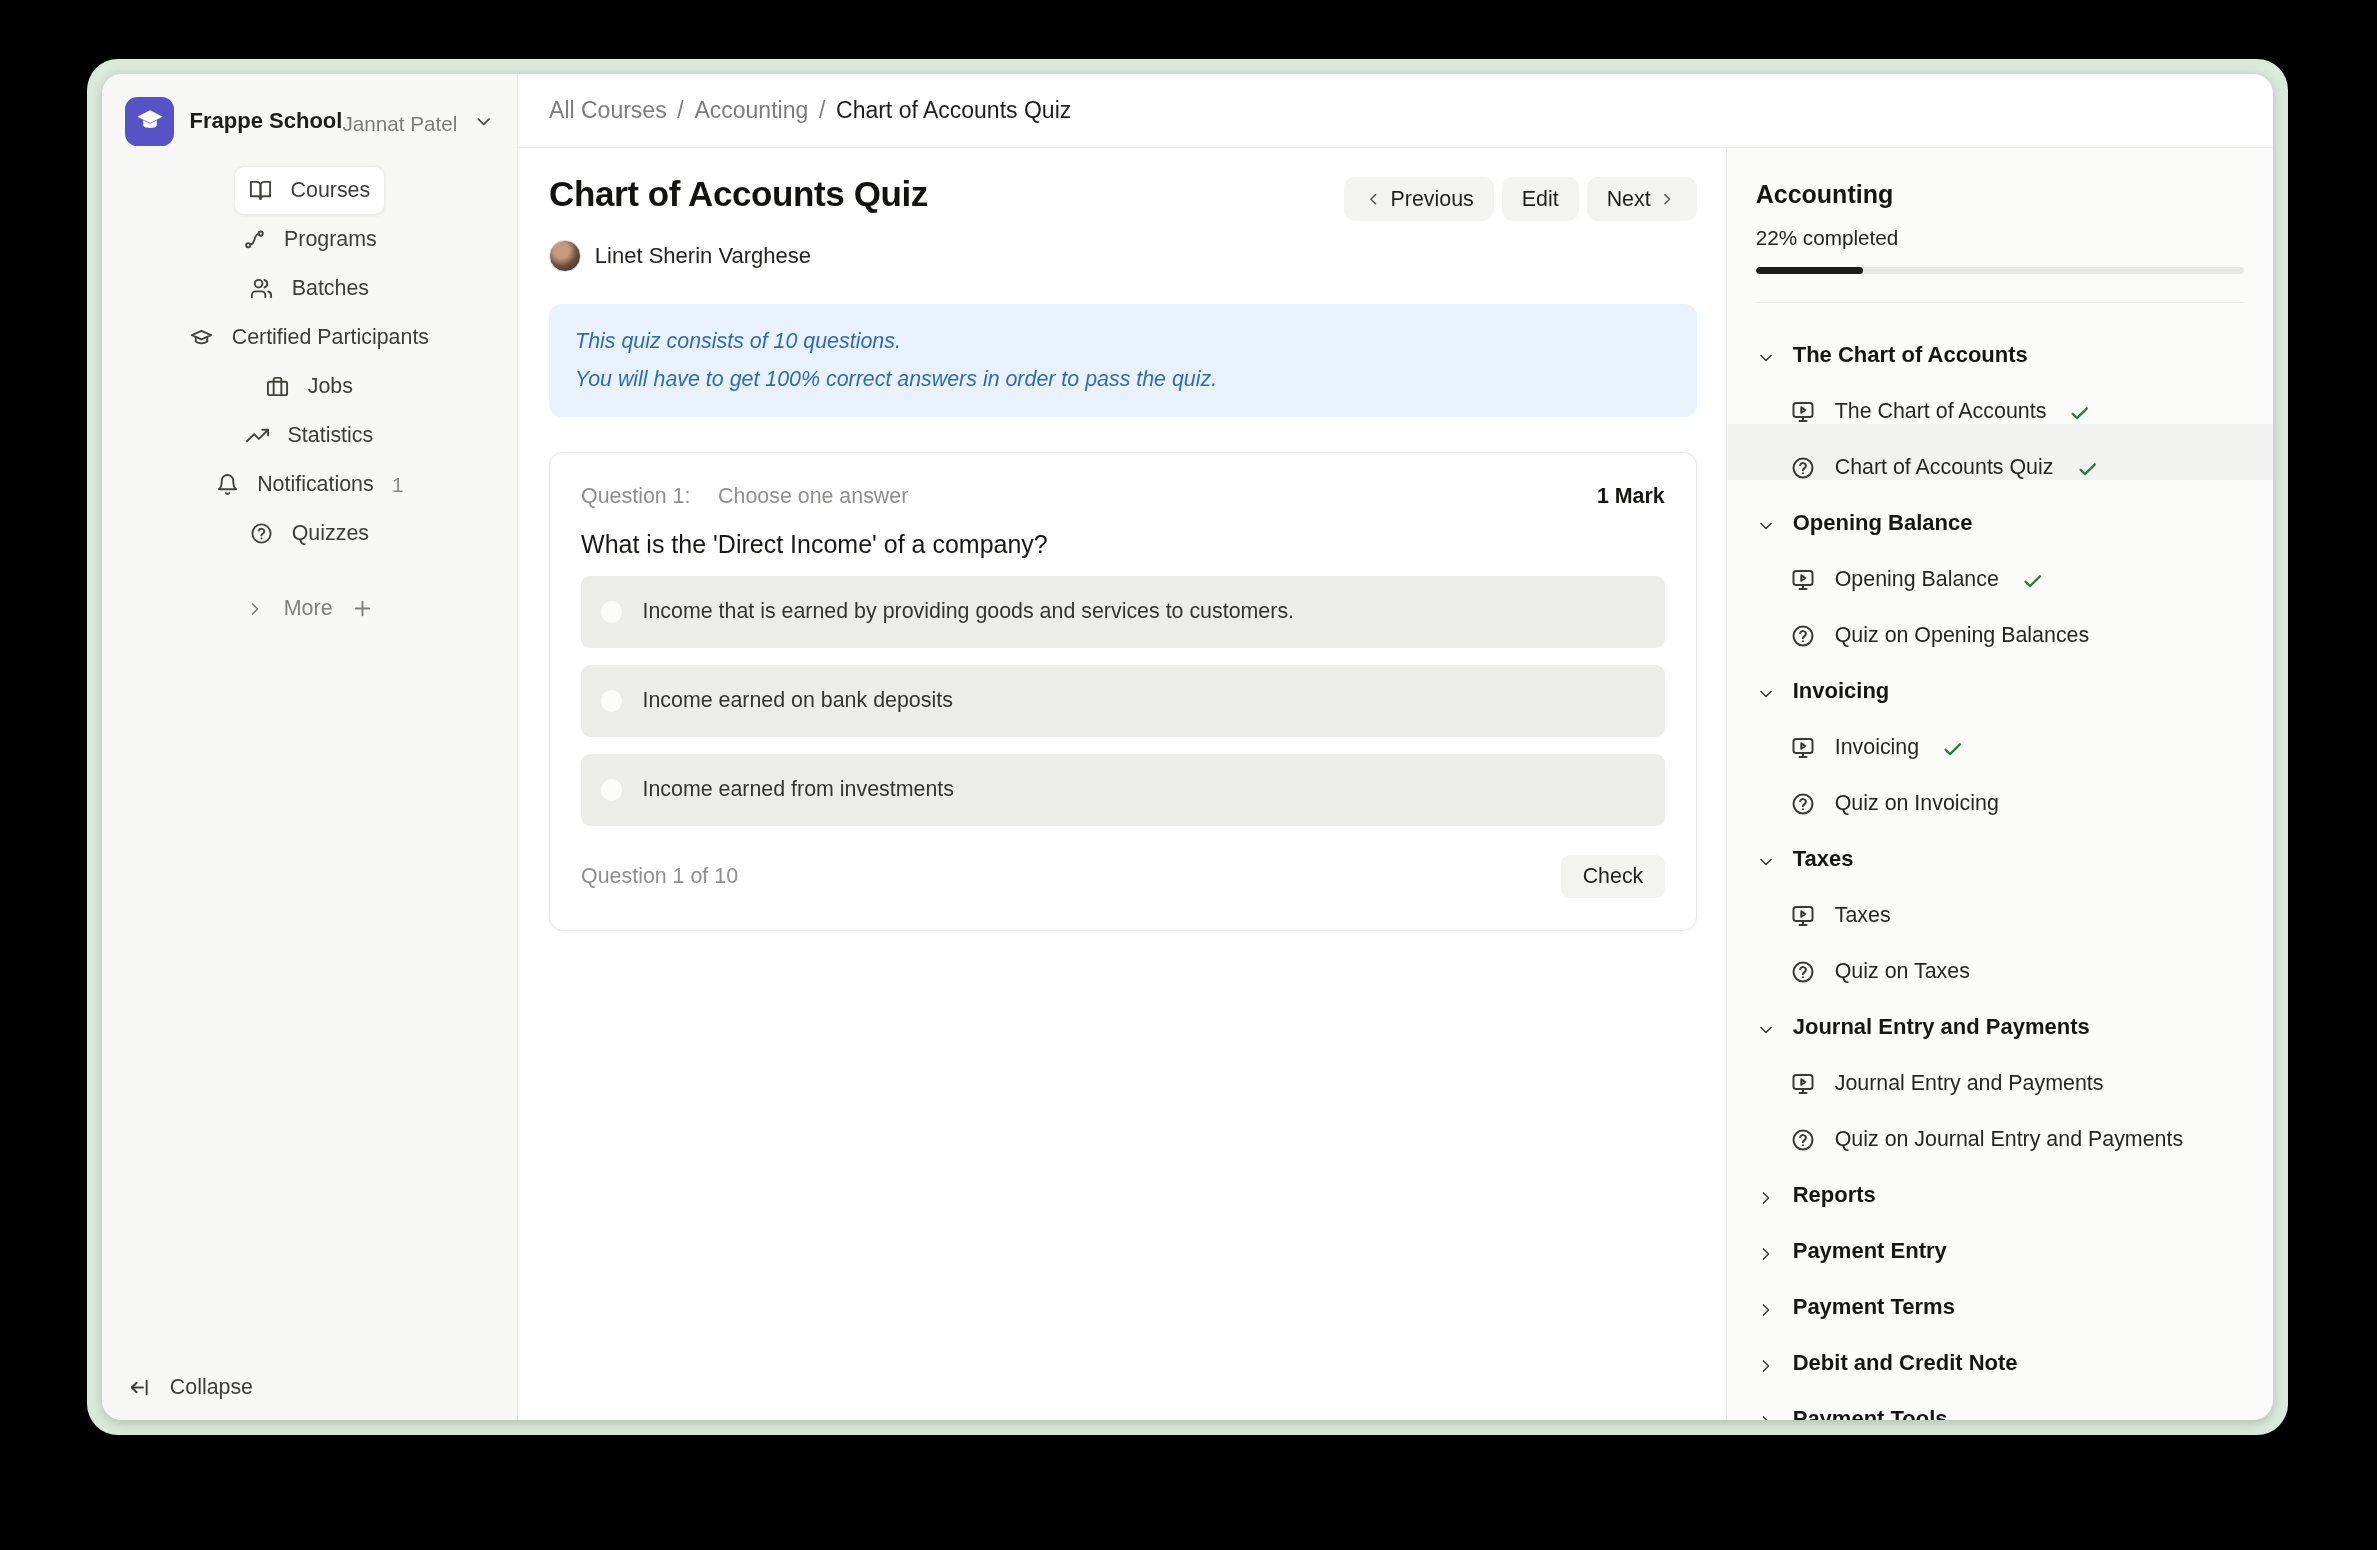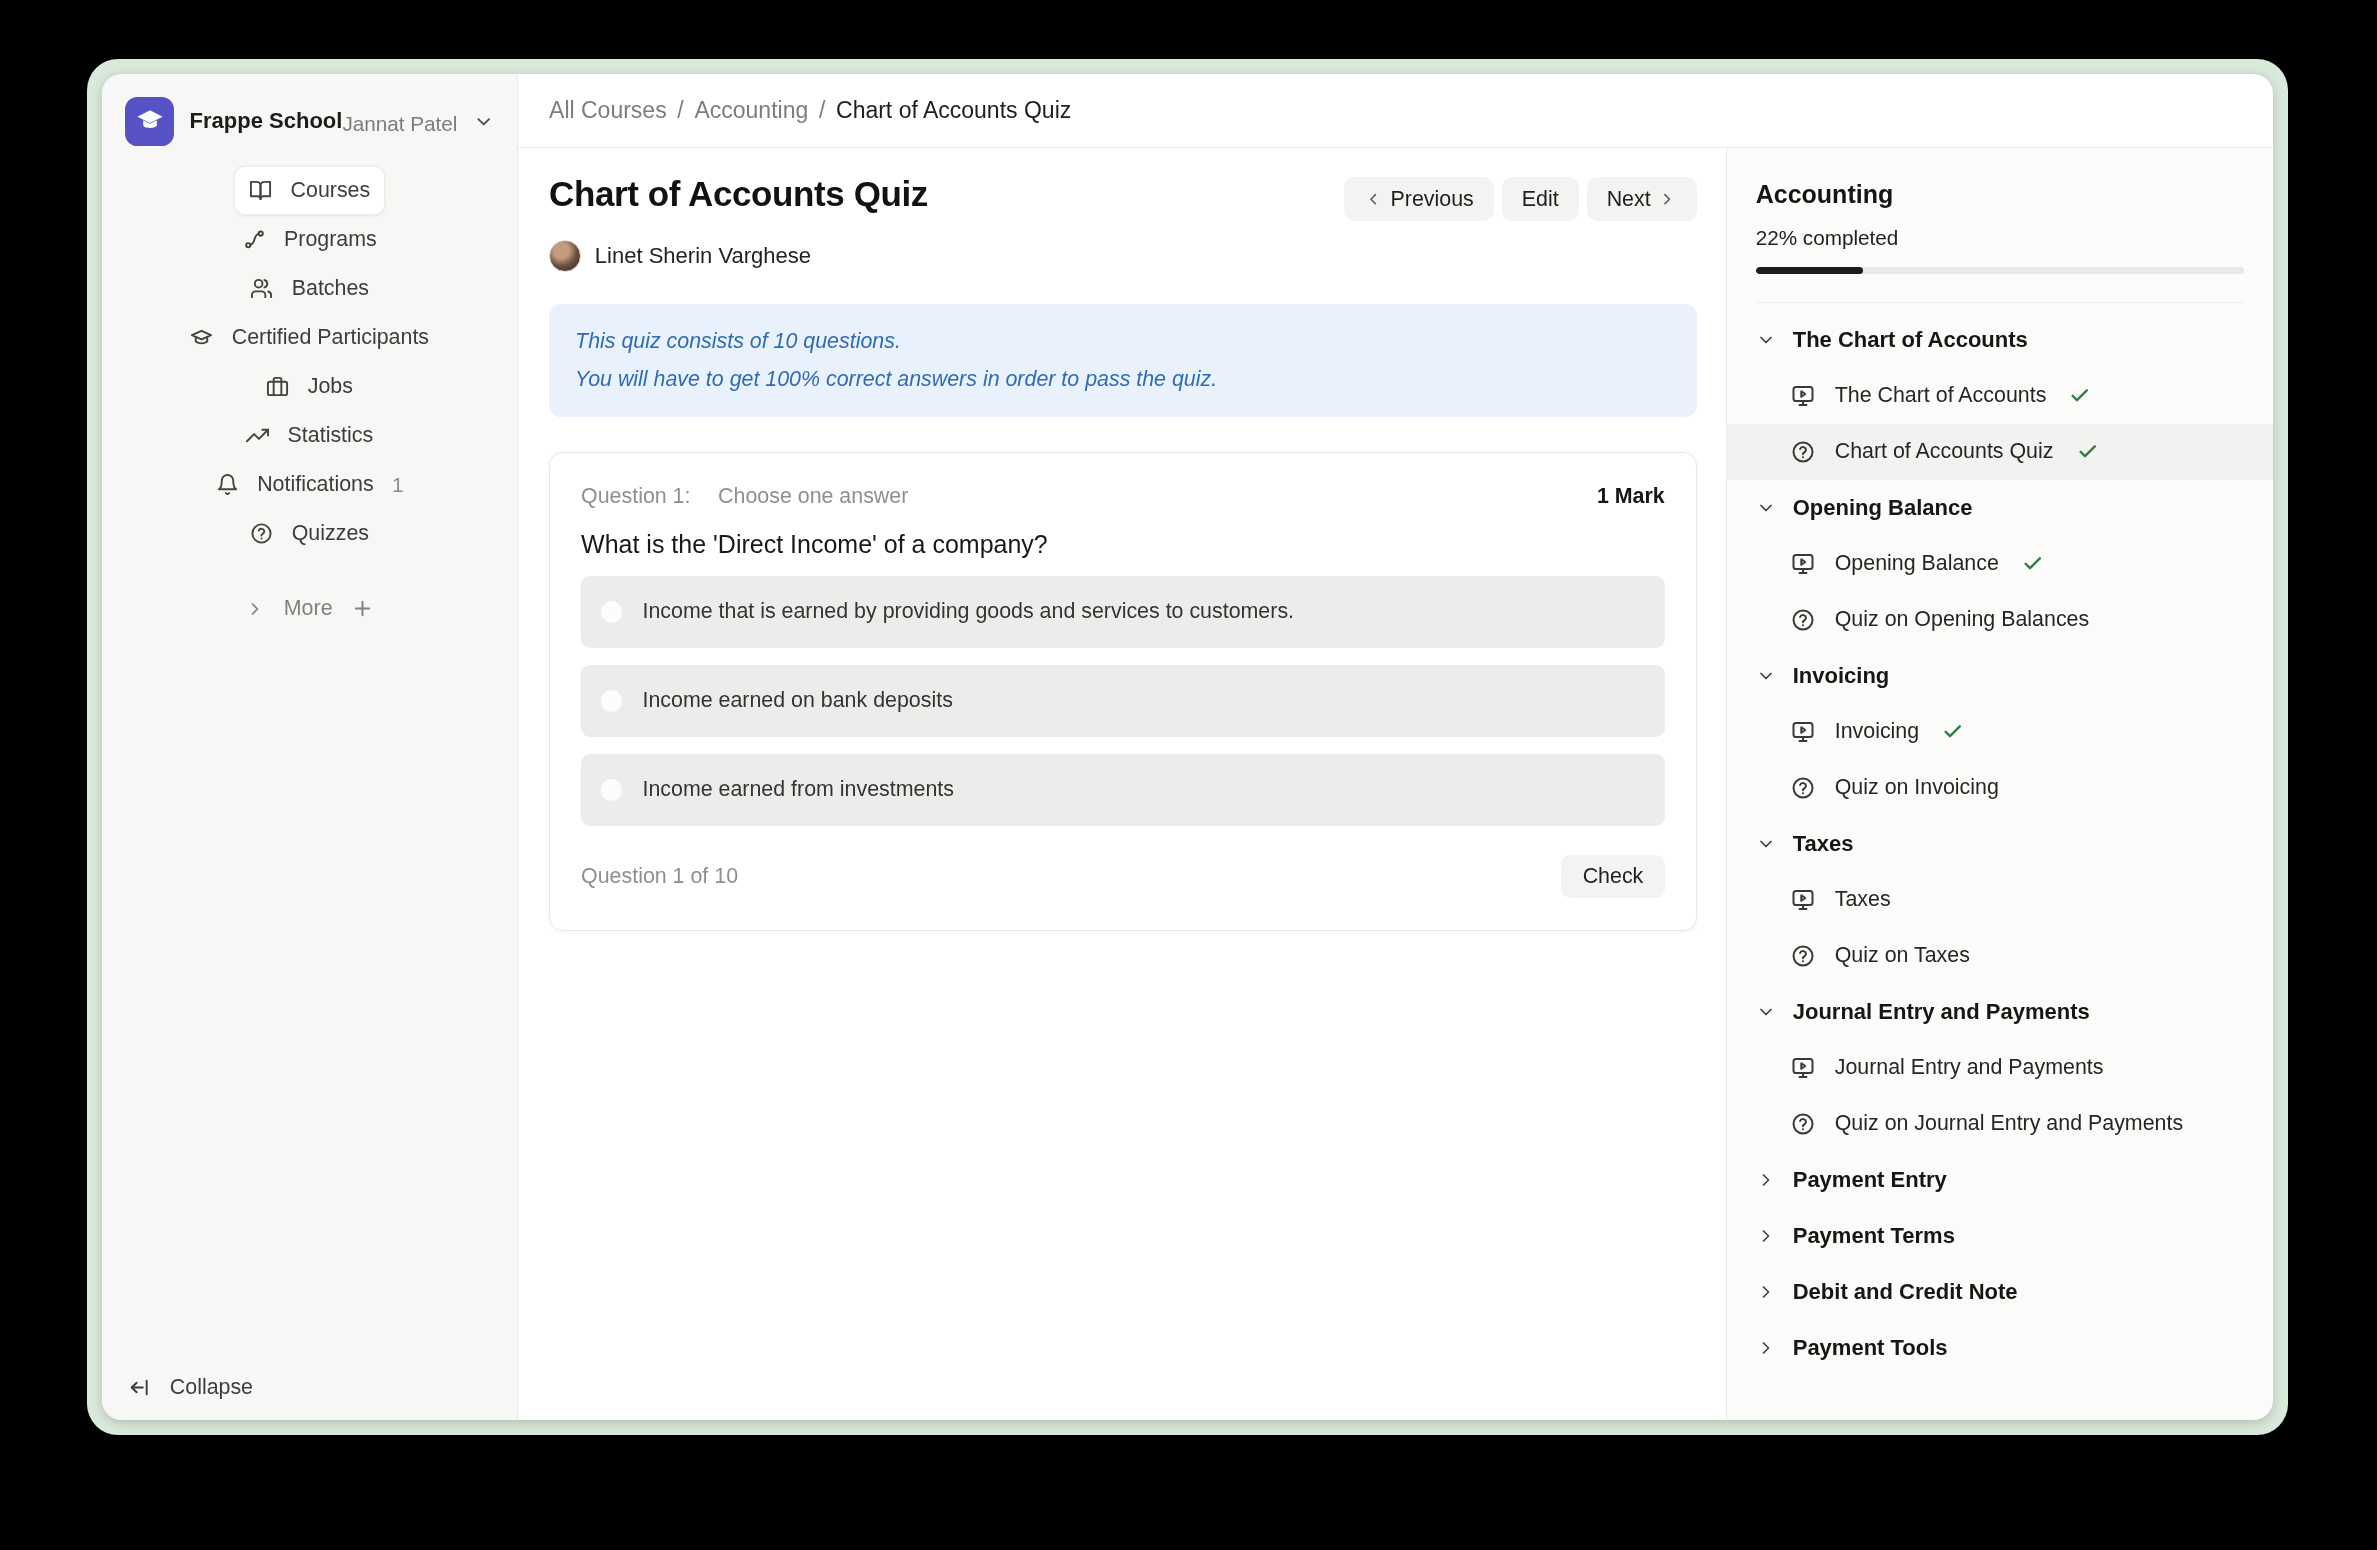--- a/index.html
+++ b/index.html
@@ -92,21 +92,21 @@
   
   .outline { flex:0 0 547px; border-left:0.8px solid #ececea; background:#fbfbf9;
              display:flex; flex-direction:column; min-height:0; }
   .outline-head { padding:32px 29px 0; }
   .outline-title { font-size:25px; font-weight:700; color:#141412; }
   .outline-sub { font-size:20.7px; color:#222220; margin-top:17px; }
   .progress-track { margin-top:17px; height:6.9px; border-radius:3.8px; background:#e8e8e6; overflow:hidden; }
   .progress-fill { height:100%; border-radius:3.8px; background:#1c1c1c; }
   .outline-divider { margin-top:27.6px; border-bottom:0.8px solid #ececea; }
   .outline-list { flex:1; overflow:hidden; padding-top:9.2px; }
-  .o-row { height:56px; display:flex; align-items:center; padding:0 29px; }
+  .o-row { height:56px; display:flex; align-items:flex-end; padding:0 29px; }
   .o-section { gap:17px; font-size:22px; font-weight:700; color:#161614; cursor:pointer; }
   .o-section .ic { width:20px; height:20px; color:#3f3f3d; }
   .o-item { padding-left:64px; gap:20px; font-size:21.4px; color:#262624; cursor:pointer; }
   .o-item .tic { color:#3a3a38; width:24px; height:24px; }
   .o-item .check { width:21.4px; height:21.4px; color:#2e7d44; stroke-width:2.6; margin-left:3.1px; }
   .o-item.active { background:#f2f2f0; }
   .lbl { white-space:nowrap; overflow:hidden; text-overflow:ellipsis; }
 </style>
 </head>
 <body>
@@ -463,20 +463,26 @@
               <svg class="ic tic" viewBox="0 0 31 31" width="24" height="24">
                   <use href="#i-help"></use>
                 </svg>
               <span class="lbl">Quiz on Journal Entry and Payments</span>
             </div>
 
             <div class="o-row o-section">
               <svg class="ic" viewBox="0 0 26 26" width="20" height="20">
                   <use href="#i-chev-right"></use>
                 </svg>
+              <span class="lbl">Reports</span>
+            </div>
+            <div class="o-row o-section">
+              <svg class="ic" viewBox="0 0 26 26" width="20" height="20">
+                  <use href="#i-chev-right"></use>
+                </svg>
               <span class="lbl">Payment Entry</span>
             </div>
             <div class="o-row o-section">
               <svg class="ic" viewBox="0 0 26 26" width="20" height="20">
                   <use href="#i-chev-right"></use>
                 </svg>
               <span class="lbl">Payment Terms</span>
             </div>
             <div class="o-row o-section">
               <svg class="ic" viewBox="0 0 26 26" width="20" height="20">

